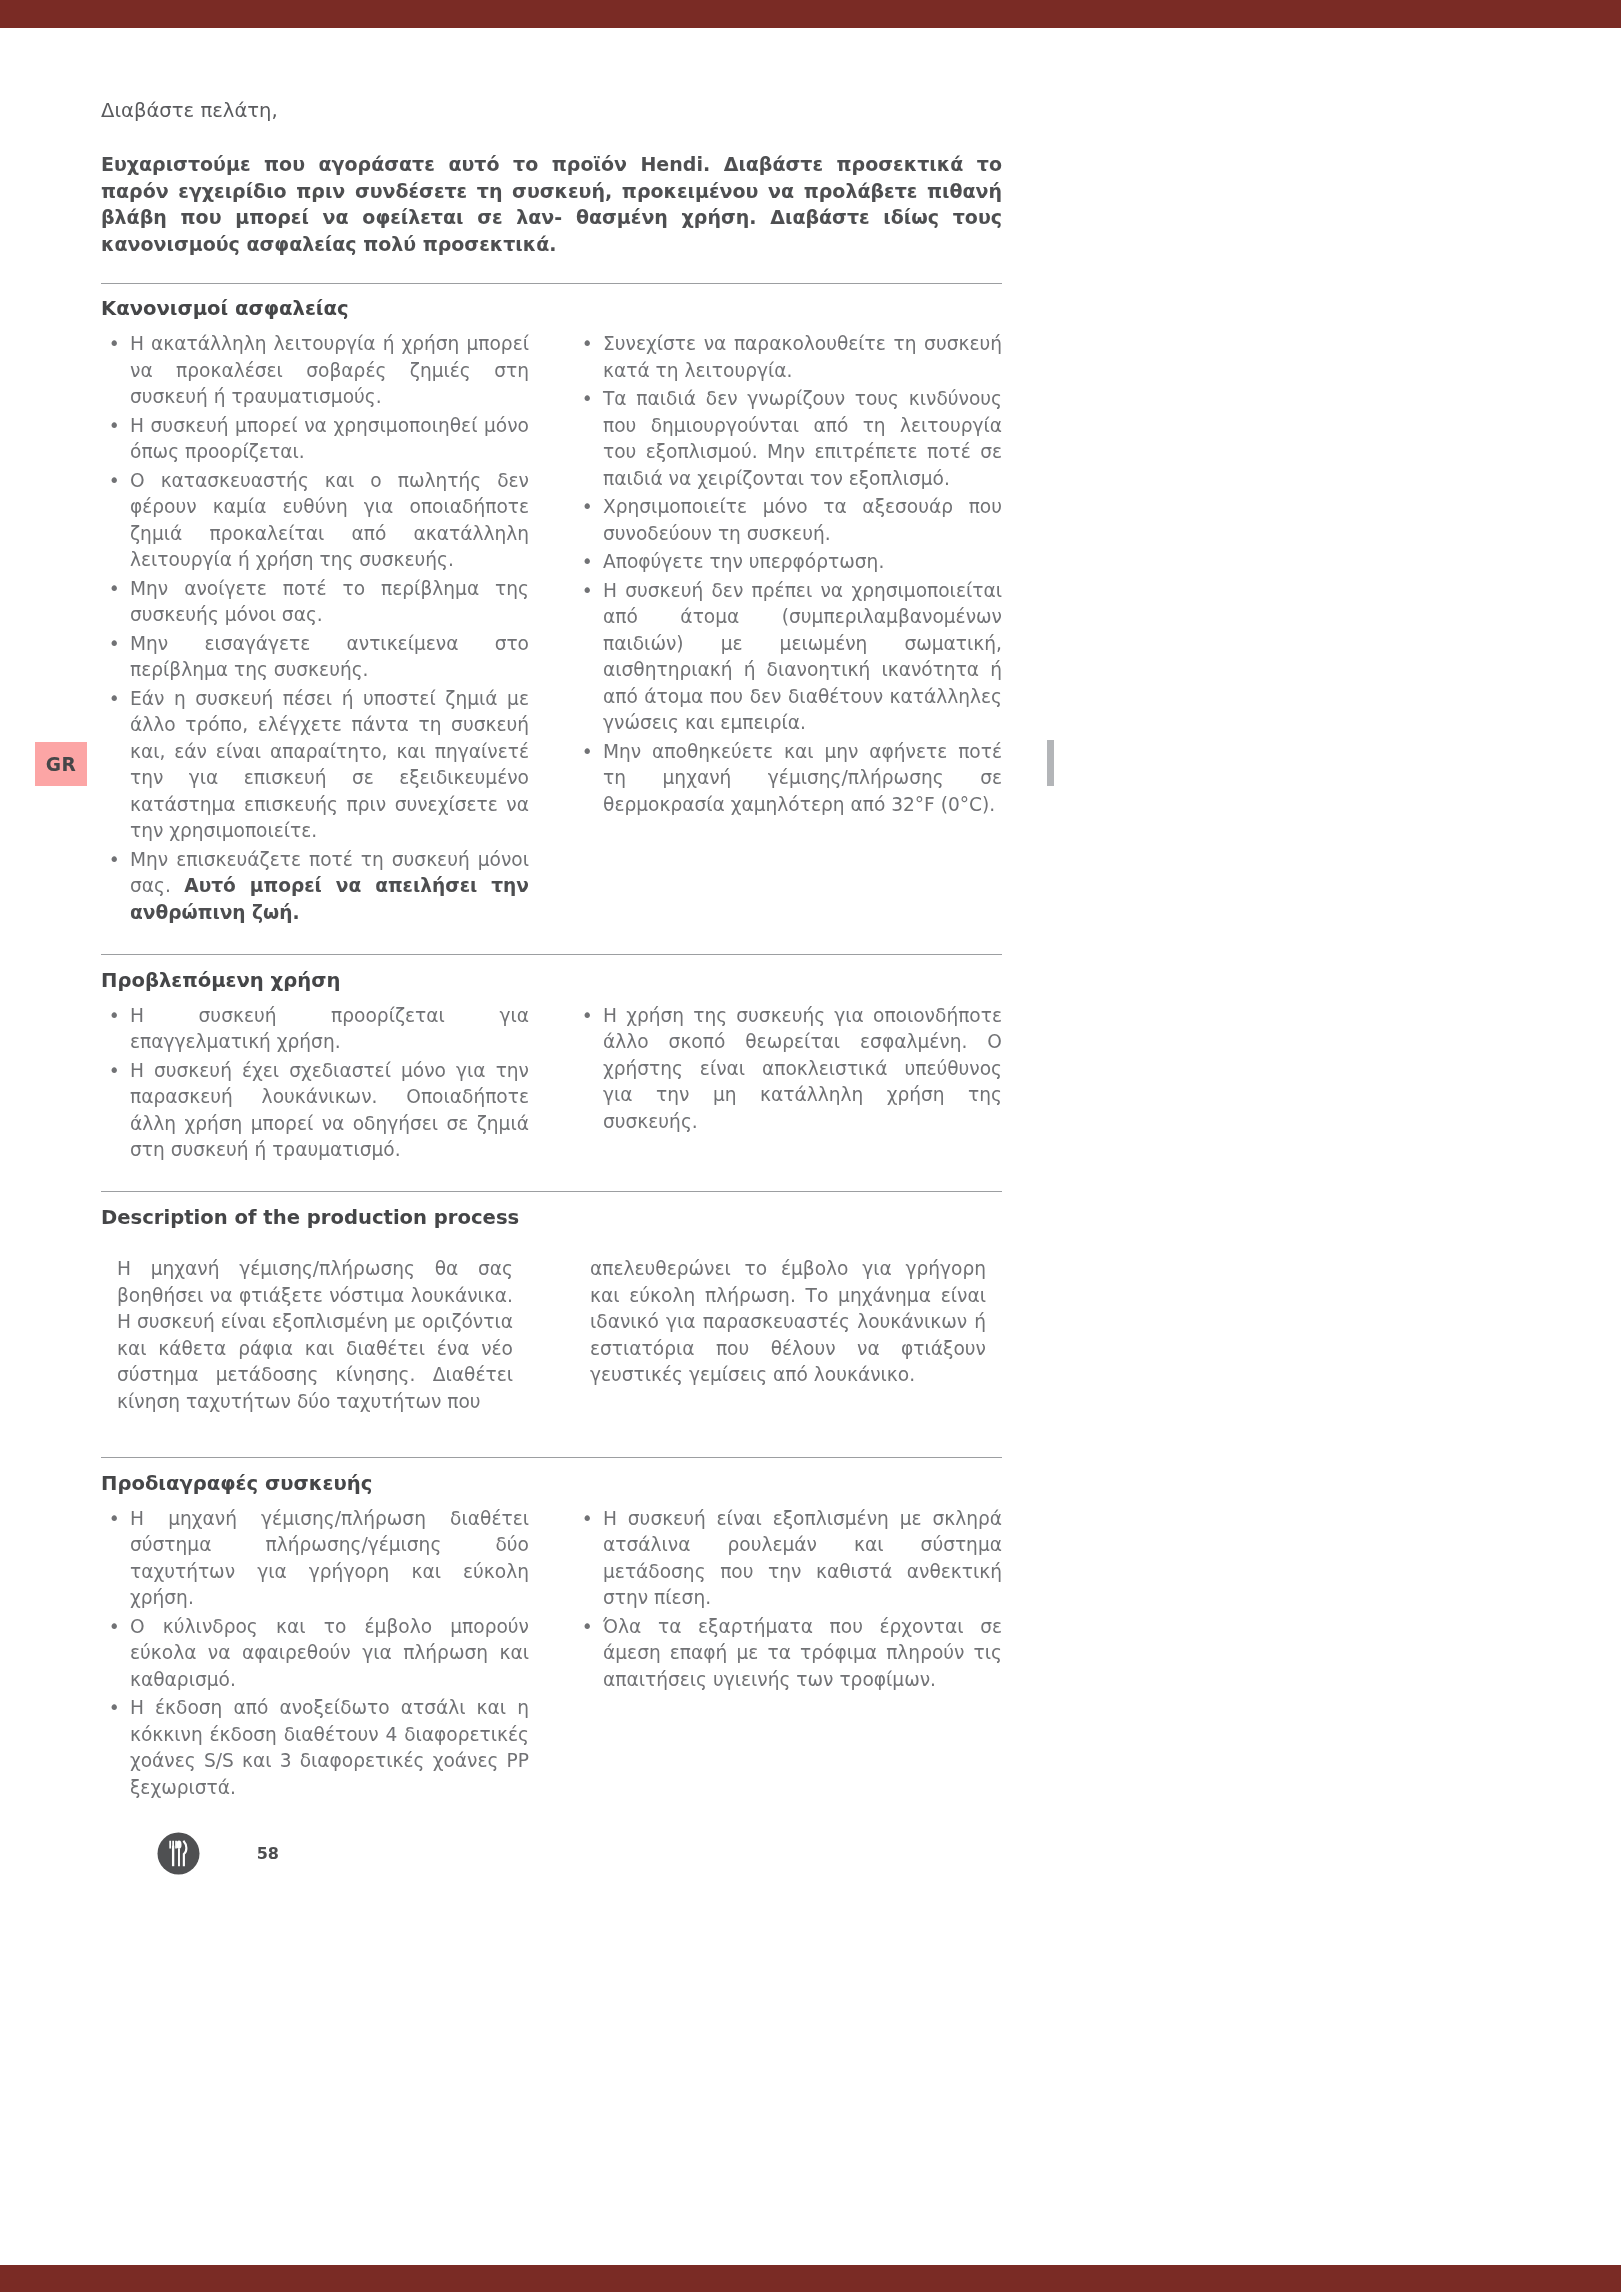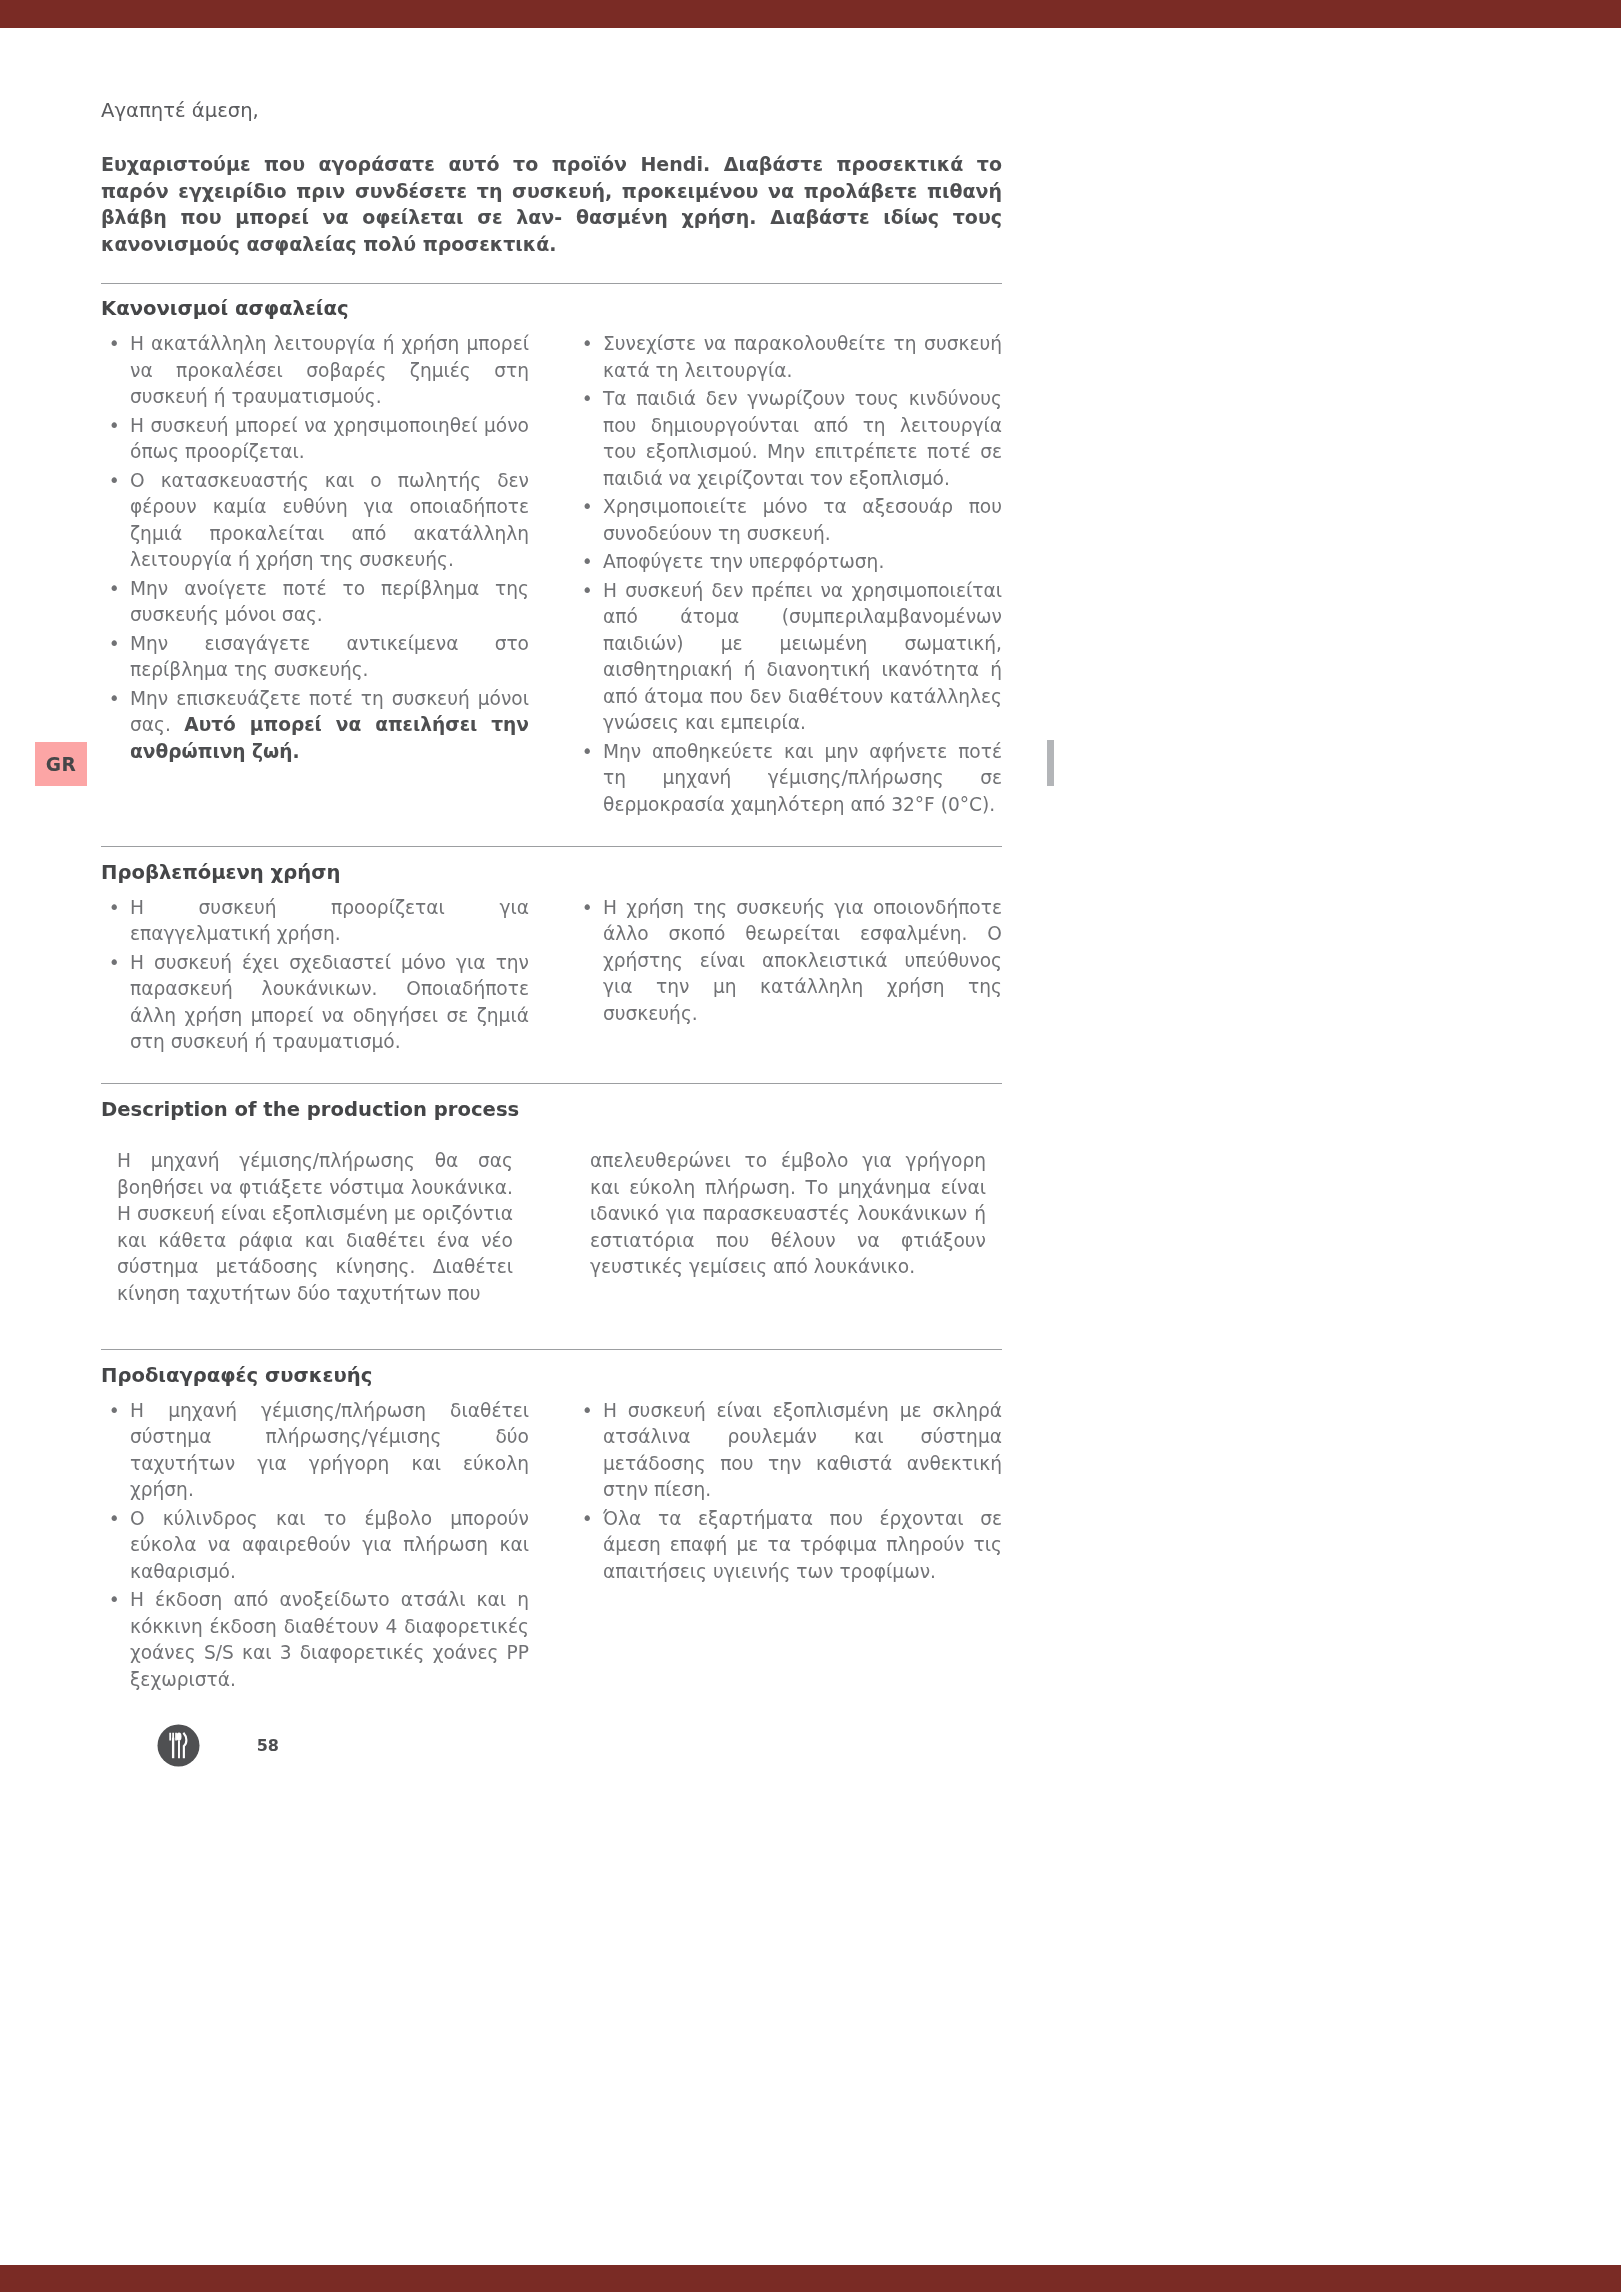--- a/index.html
+++ b/index.html
@@ -143,40 +143,41 @@
   <div class="color-bar top"></div>
 
   <div class="lang-tab">
     <span>GR</span>
   </div>
 
   <div class="right-marker"></div>
 
   <main class="content">
 
-    <p class="greeting">Αγαπητέ άμεση,</p>
+    <p class="greeting">Διαβάστε πελάτη,</p>
 
     <p class="intro">Ευχαριστούμε που αγοράσατε αυτό το προϊόν Hendi. Διαβάστε προσεκτικά το παρόν εγχειρίδιο πριν συνδέσετε τη συσκευή, προκειμένου να προλάβετε πιθανή βλάβη που μπορεί να οφείλεται σε λαν- θασμένη χρήση. Διαβάστε ιδίως τους κανονισμούς ασφαλείας πολύ προσεκτικά.</p>
 
     <section>
       <hr class="rule">
       <h2 class="section-title">Κανονισμοί ασφαλείας</h2>
       <div class="cols">
         <ul class="bullets">
 
             <li><span>Η ακατάλληλη λειτουργία ή χρήση μπορεί να προκαλέσει σοβαρές ζημιές στη συσκευή ή τραυματισμούς.</span> </li>
 
             <li><span>Η συσκευή μπορεί να χρησιμοποιηθεί μόνο όπως προορίζεται.</span> </li>
 
             <li><span>Ο κατασκευαστής και ο πωλητής δεν φέρουν καμία ευθύνη για οποιαδήποτε ζημιά προκαλείται από ακατάλληλη λειτουργία ή χρήση της συσκευής.</span> </li>
 
             <li><span>Μην ανοίγετε ποτέ το περίβλημα της συσκευής μόνοι σας.</span> </li>
 
             <li><span>Μην εισαγάγετε αντικείμενα στο περίβλημα της συσκευής.</span> </li>
 
+            <li><span>Εάν η συσκευή πέσει ή υποστεί ζημιά με άλλο τρόπο, ελέγχετε πάντα τη συσκευή και, εάν είναι απαραίτητο, και πηγαίνετέ την για επισκευή σε εξειδικευμένο κατάστημα επισκευής πριν συνεχίσετε να την χρησιμοποιείτε.</span> </li>
 
             <li><span>Μην επισκευάζετε ποτέ τη συσκευή μόνοι σας.</span> <span class="b">Αυτό μπορεί να απειλήσει την ανθρώπινη ζωή.</span></li>
           </ul>
         <ul class="bullets">
 
             <li><span>Συνεχίστε να παρακολουθείτε τη συσκευή κατά τη λειτουργία.</span> </li>
 
             <li><span>Τα παιδιά δεν γνωρίζουν τους κινδύνους που δημιουργούνται από τη λειτουργία του εξοπλισμού. Μην επιτρέπετε ποτέ σε παιδιά να χειρίζονται τον εξοπλισμό.</span> </li>
 
             <li><span>Χρησιμοποιείτε μόνο τα αξεσουάρ που συνοδεύουν τη συσκευή.</span> </li>

